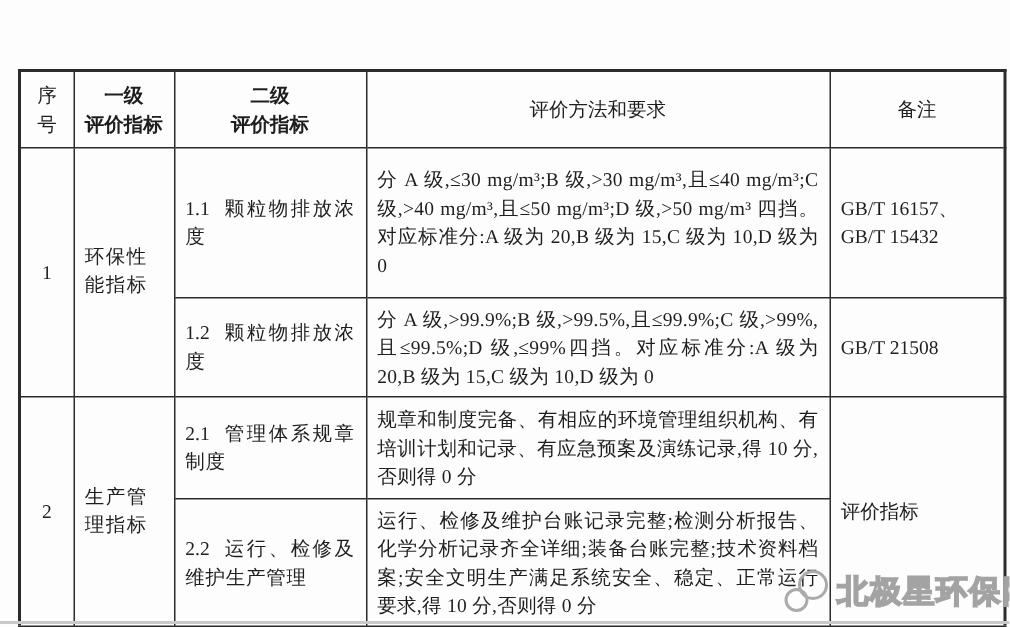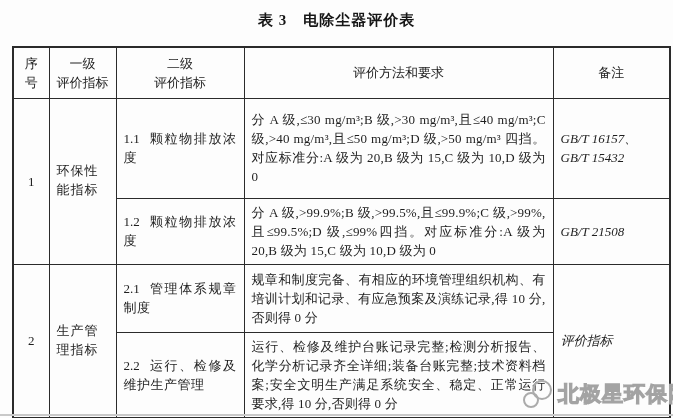--- a/index.html
+++ b/index.html
@@ -30,27 +30,27 @@
     border-bottom-width: 3px;
   }
   table.eval th, table.eval td {
     border: 1px solid #2b2b2b;
     font-size: 13px;
     vertical-align: middle;
     padding: 4px 7px;
     line-height: 19px;
   }
   th.h { font-weight: 400; text-align: center; line-height: 21px; }
-  th.h .hl { display: block; }
+  th.h .hl { display: block; font-weight: bold; }
   td.c-seq { text-align: center; }
   td.c-l1 { padding: 4px 6px; line-height: 23px; letter-spacing: 1px; font-family: Liberation Mono, monospace; }
   td.c-l2 { text-align: justify; line-height: 23px; letter-spacing: 0.5px; }
   td.c-l2 .code { margin-right: 9px; letter-spacing: 0; }
   td.c-m { text-align: justify; line-height: 19.5px; letter-spacing: 0.2px; padding: 5px 8px; margin-left: 19px; }
-  td.c-r { line-height: 21px; padding: 4px 6px; font-style: italic; }
+  td.c-r { line-height: 21px; padding: 4px 6px; }
 
   tr.rh  { height: 51px; }
   tr.r11 { height: 100px; }
   tr.r12 { height: 56px; }
   tr.r21 { height: 68px; }
   tr.r22 { height: 86px; }
 
   .shadow-line {
     position: absolute; left: 0; top: 414px;
     width: 673px; height: 2px;
@@ -69,21 +69,20 @@
     -webkit-text-stroke: 1.1px #a3a3a3;
     white-space: nowrap;
   }
   .watermark svg { display: block; }
 </style>
 </head>
 <body>
 
 <div class="page">
 
-  <div class="title">表 3　电除尘器评价表</div>
 
   <table class="eval">
     <colgroup>
       <col style="width:36px">
       <col style="width:67px">
       <col style="width:128px">
       <col style="width:309px">
       <col style="width:117px">
     </colgroup>
     <thead>

